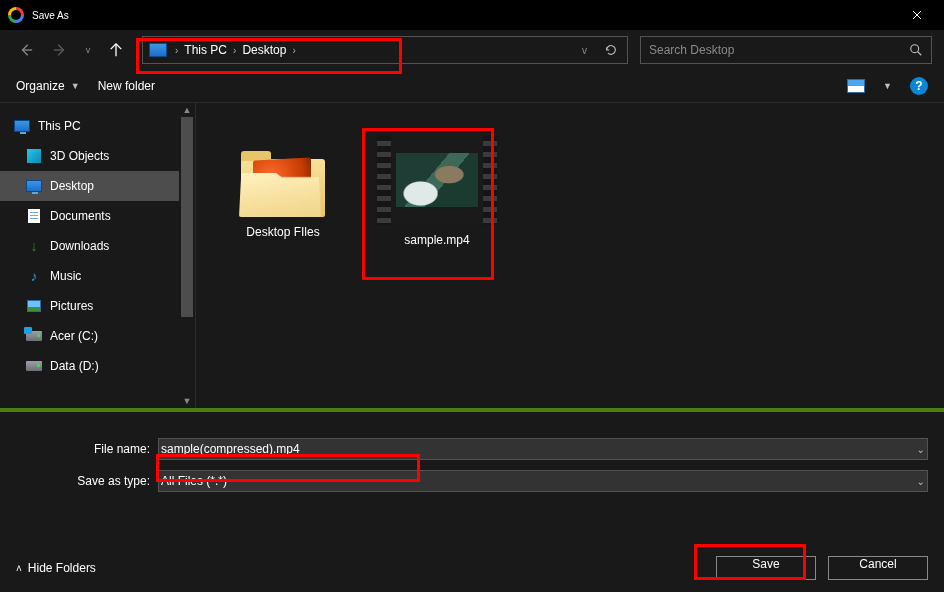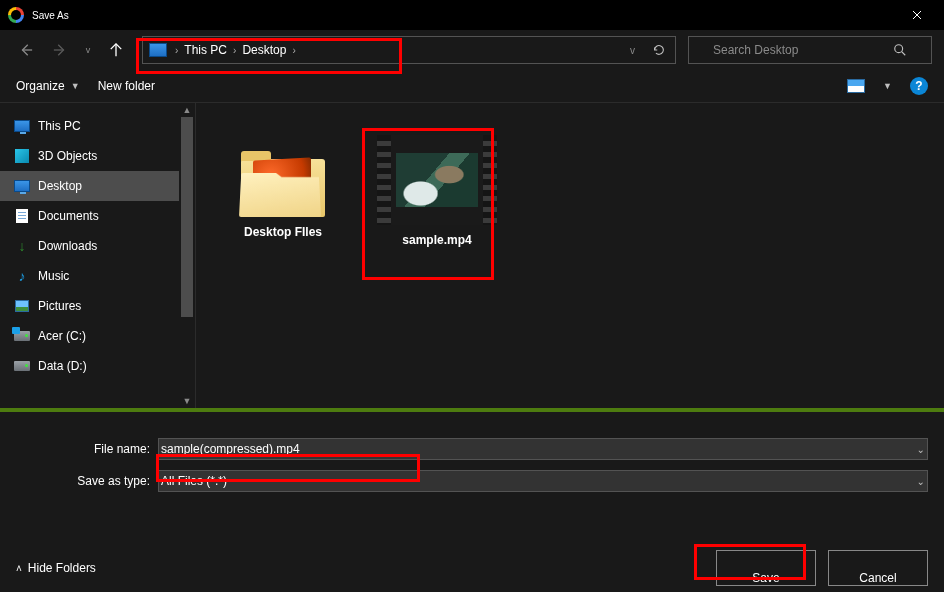--- a/index.html
+++ b/index.html
@@ -58,24 +58,24 @@
     }
     .bc-sep { color: #aaa; padding: 0 6px; font-size: 10px; }
     .bc-seg { color: #fff; }
     .bc-right {
       position: absolute; right: 2px; top: 0; bottom: 0;
       display: flex; align-items: center; gap: 4px;
     }
     .bc-v { color: #8a8a8a; font-size: 10px; padding: 0 6px; }
     .bc-refresh { width: 28px; height: 26px; display: flex; align-items: center; justify-content: center; color: #bfbfbf; }
     .searchbox {
-      width: 244px; height: 28px;
+      width: 292px; height: 28px;
       border: 1px solid #535353;
       display: flex; align-items: center;
-      padding: 0 24px; color: #8a8a8a;
+      padding: 0 8px; color: #8a8a8a;
       justify-content: space-between;
     }
     .searchbox svg { width: 14px; height: 14px; }
     .toolbar {
       height: 32px; display: flex; align-items: center;
       padding: 0 16px; gap: 18px;
     }
     .toolbar .org { display: flex; align-items: center; gap: 6px; }
     .toolbar .org .chev { font-size: 9px; color: #bfbfbf; }
     .toolbar .spacer { flex: 1; }
@@ -94,21 +94,21 @@
       height: 306px; display: flex;
       border-top: 1px solid #2b2b2b;
     }
     .sidebar {
       width: 196px; height: 100%; position: relative;
       border-right: 1px solid #2b2b2b;
       padding-top: 8px;
     }
     .sb-item {
       height: 30px; display: flex; align-items: center;
-      padding-left: 14px; gap: 8px;
+      padding-left: 26px; gap: 8px;
       color: #fff;
     }
     .sb-item.root { padding-left: 14px; }
     .sb-item.selected { background: #4d4d4d; }
     .sb-ico { width: 16px; height: 16px; display: flex; align-items: center; justify-content: center; }
     .sb-scrollbar {
       position: absolute; right: 0; top: 0; width: 16px; height: 100%;
       background: #191919;
     }
     .sb-scrollbar .thumb {
@@ -117,21 +117,21 @@
     }
     .sb-scrollbar .arrow {
       position: absolute; left: 0; width: 16px; height: 14px;
       display: flex; align-items: center; justify-content: center;
       color: #8a8a8a; font-size: 9px;
     }
     .sb-scrollbar .arrow.up { top: 0; }
     .sb-scrollbar .arrow.down { bottom: 0; }
     .content {
       flex: 1; padding: 18px 22px;
-      display: flex; gap: 24px; align-items: flex-start; font-weight: bold;
+      display: flex; gap: 24px; align-items: flex-start;
     }
     .file-item {
       width: 130px; display: flex; flex-direction: column;
       align-items: center; gap: 8px;
     }
     .folder-icon {
       width: 88px; height: 72px; margin-top: 24px; position: relative;
     }
     .folder-back {
       position: absolute; width: 84px; height: 58px;
@@ -205,23 +205,23 @@
       position: absolute; bottom: 0; left: 0; right: 0;
       height: 48px; display: flex; align-items: center;
       padding: 0 16px;
     }
     .hide-folders {
       display: flex; align-items: center; gap: 6px;
       color: #fff;
     }
     .footer .spacer { flex: 1; }
     .btn {
-      width: 100px; height: 36px;
+      width: 100px; height: 24px;
       border: 1px solid #888; background: #191919;
-      color: #fff; display: flex; align-items: flex-end;
+      color: #fff; display: flex; align-items: flex-start;
       justify-content: center; margin-left: 12px;
     }
     .highlight-box {
       position: absolute; border: 3px solid #ff0000;
       pointer-events: none;
     }
     .ico-monitor { width: 16px; height: 12px; background: linear-gradient(#3a95e8,#1e6fc4); border: 1px solid #0a4a8a; position: relative; }
     .ico-monitor::after { content:''; position:absolute; bottom:-3px; left:5px; width:6px; height:2px; background:#5aa8e8; }
     .ico-cube { width:14px; height:14px; background: linear-gradient(135deg,#29c5e8,#0a8ab0); transform: rotate(0deg); }
     .ico-doc { width:12px; height:14px; background:#fff; position:relative; }

